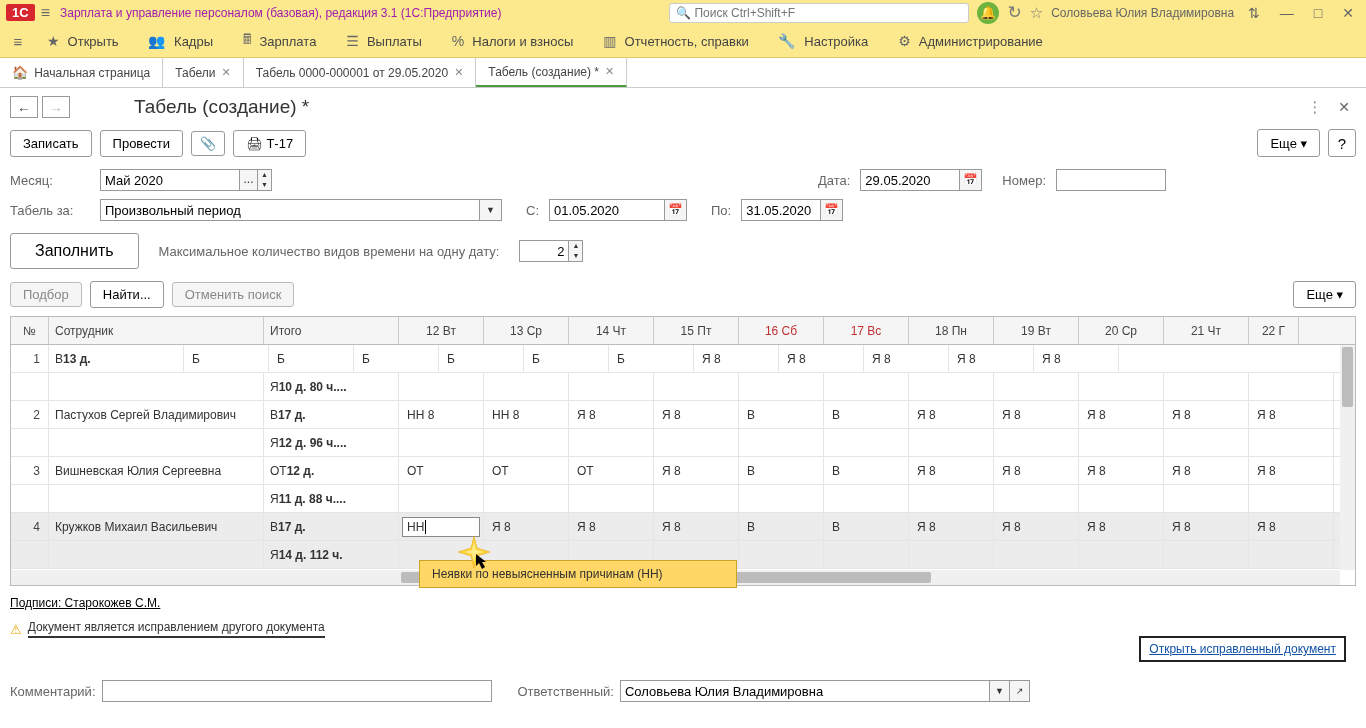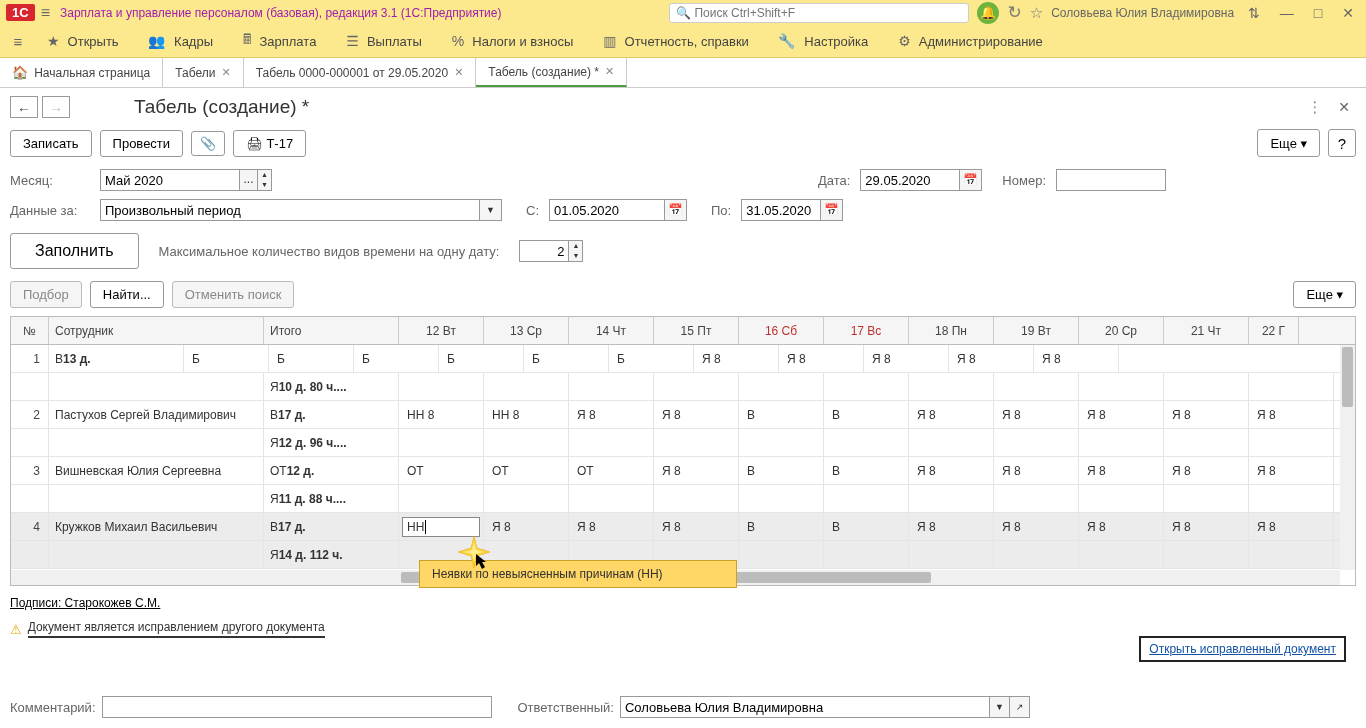--- a/index.html
+++ b/index.html
@@ -50,21 +50,21 @@
 .input-field { border: 1px solid #999; height: 22px; padding: 0 4px; font-size: 13px; background: #fff; }
 .input-wrap { position: relative; display: flex; }
 .input-dots { border: 1px solid #999; border-left: none; width: 18px; height: 22px; background: #f5f5f5; text-align: center; line-height: 18px; cursor: pointer; }
 .spin-btns { display: flex; flex-direction: column; border: 1px solid #999; border-left: none; width: 14px; height: 22px; }
 .spin-btns div { flex: 1; background: #f5f5f5; font-size: 7px; text-align: center; line-height: 10px; cursor: pointer; }
 .cal-btn { border: 1px solid #999; border-left: none; width: 22px; height: 22px; background: #f5f5f5; text-align: center; line-height: 20px; cursor: pointer; }
 
 .fill-row { display: flex; align-items: center; padding: 8px 10px; gap: 20px; }
 .btn-big { background: #fff; border: 1px solid #999; padding: 8px 24px; font-size: 16px; cursor: pointer; border-radius: 3px; }
 
-.table-toolbar { display: flex; padding: 4px 10px; gap: 8px; }
+.table-toolbar { display: flex; align-items: center; padding: 4px 10px; gap: 8px; }
 .btn-dim { background: #f5f5f5; border: 1px solid #bbb; padding: 4px 12px; color: #888; font-size: 13px; border-radius: 3px; }
 
 .grid-wrap { margin: 4px 10px; border: 1px solid #bbb; height: 270px; position: relative; overflow: hidden; }
 .grid-head { display: flex; background: #f5f5f5; border-bottom: 1px solid #bbb; height: 28px; }
 .gh { border-right: 1px solid #ccc; display: flex; align-items: center; justify-content: center; font-size: 12px; color: #444; }
 .gh.wkd { color: #c03030; }
 .gh-n { width: 38px; }
 .gh-emp { width: 215px; justify-content: flex-start; padding-left: 6px; }
 .gh-tot { width: 135px; justify-content: flex-start; padding-left: 6px; }
 .gh-day { width: 85px; }
@@ -91,21 +91,21 @@
 .sign-link { padding: 6px 10px; }
 .sign-link a { color: #000000; text-decoration: underline; font-size: 12px; }
 
 .warn-row { padding: 4px 10px; display: flex; align-items: center; gap: 6px; }
 .warn-icon { color: #e8a500; font-size: 13px; }
 .warn-text { border-bottom: 2px solid #333; padding-bottom: 2px; }
 
 .open-link-box { position: absolute; right: 20px; top: 636px; border: 2px solid #222; padding: 4px 8px; }
 .open-link-box a { color: #1352a6; text-decoration: underline; font-size: 12px; }
 
-.bottom-row { position: absolute; bottom: 10px; left: 0; right: 0; display: flex; align-items: center; padding: 0 10px; gap: 6px; }
+.bottom-row { position: absolute; bottom: 26px; left: 0; right: 0; display: flex; align-items: center; padding: 0 10px; gap: 6px; }
 .select-wrap { display: flex; }
 .select-arrow { border: 1px solid #999; border-left: none; width: 20px; height: 22px; background: #f5f5f5; text-align: center; line-height: 20px; cursor: pointer; font-size: 9px; }
 </style>
 </head>
 <body>
 
 <div class="titlebar">
   <span class="logo">1C</span>
   <span class="burger">≡</span>
   <span class="title-text">Зарплата и управление персоналом (базовая), редакция 3.1  (1С:Предприятие)</span>
@@ -216,21 +216,21 @@
   <div class="input-wrap">
     <input class="input-field" style="width: 100px;" value="29.05.2020">
     <div class="cal-btn">📅</div>
   </div>
   <span class="form-label" style="margin-left:10px">Номер:</span>
   <input class="input-field" style="width: 110px;" value="">
   <div style="width:180px"></div>
 </div>
 
 <div class="form-row">
-  <span class="form-label" style="width:80px">Данные за:</span>
+  <span class="form-label" style="width:80px">Табель за:</span>
   <div class="input-wrap">
     <input class="input-field" style="width: 380px;" value="Произвольный период">
     <div class="cal-btn" style="font-size:9px">▼</div>
   </div>
   <span class="form-label" style="margin-left:14px">С:</span>
   <div class="input-wrap">
     <input class="input-field" style="width: 116px;" value="01.05.2020">
     <div class="cal-btn">📅</div>
   </div>
   <span class="form-label" style="margin-left:14px">По:</span>

